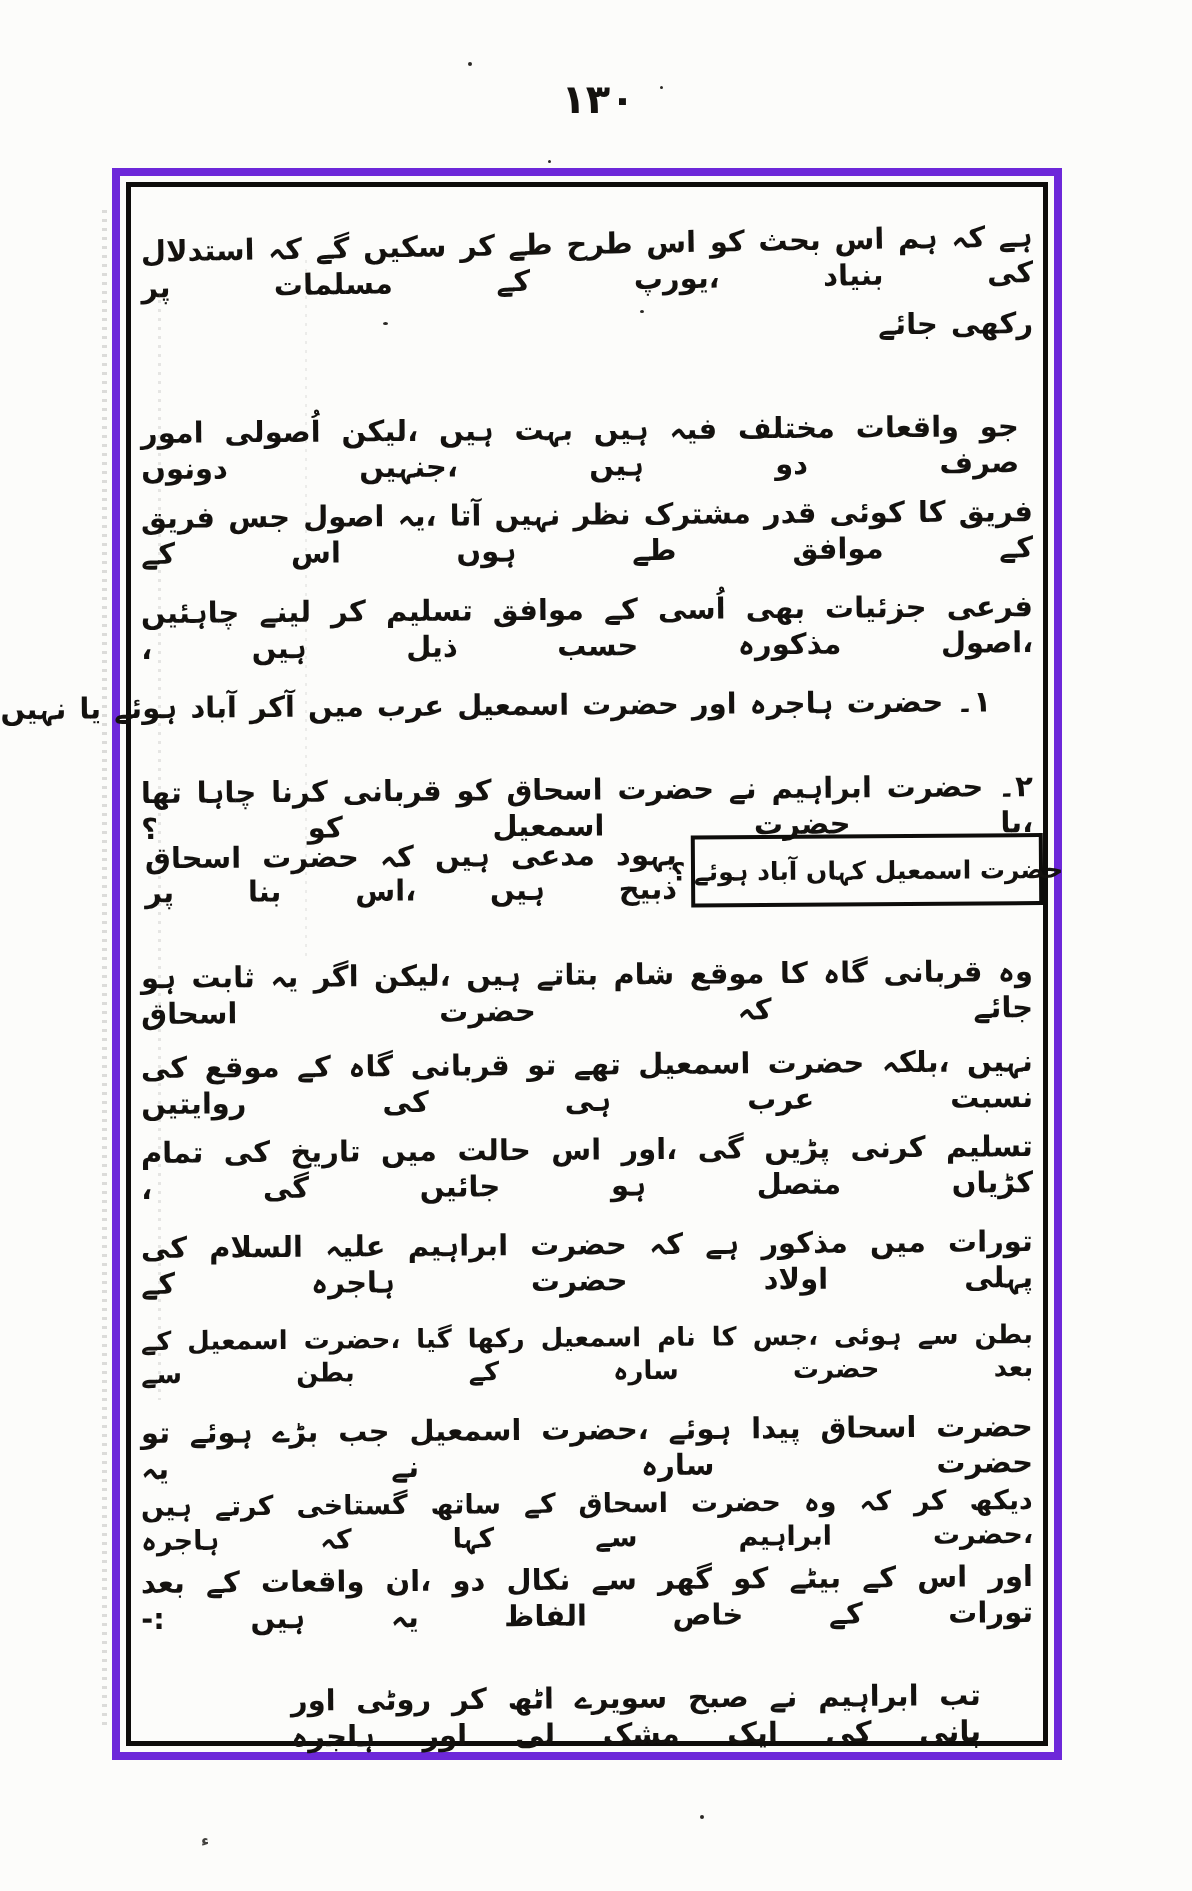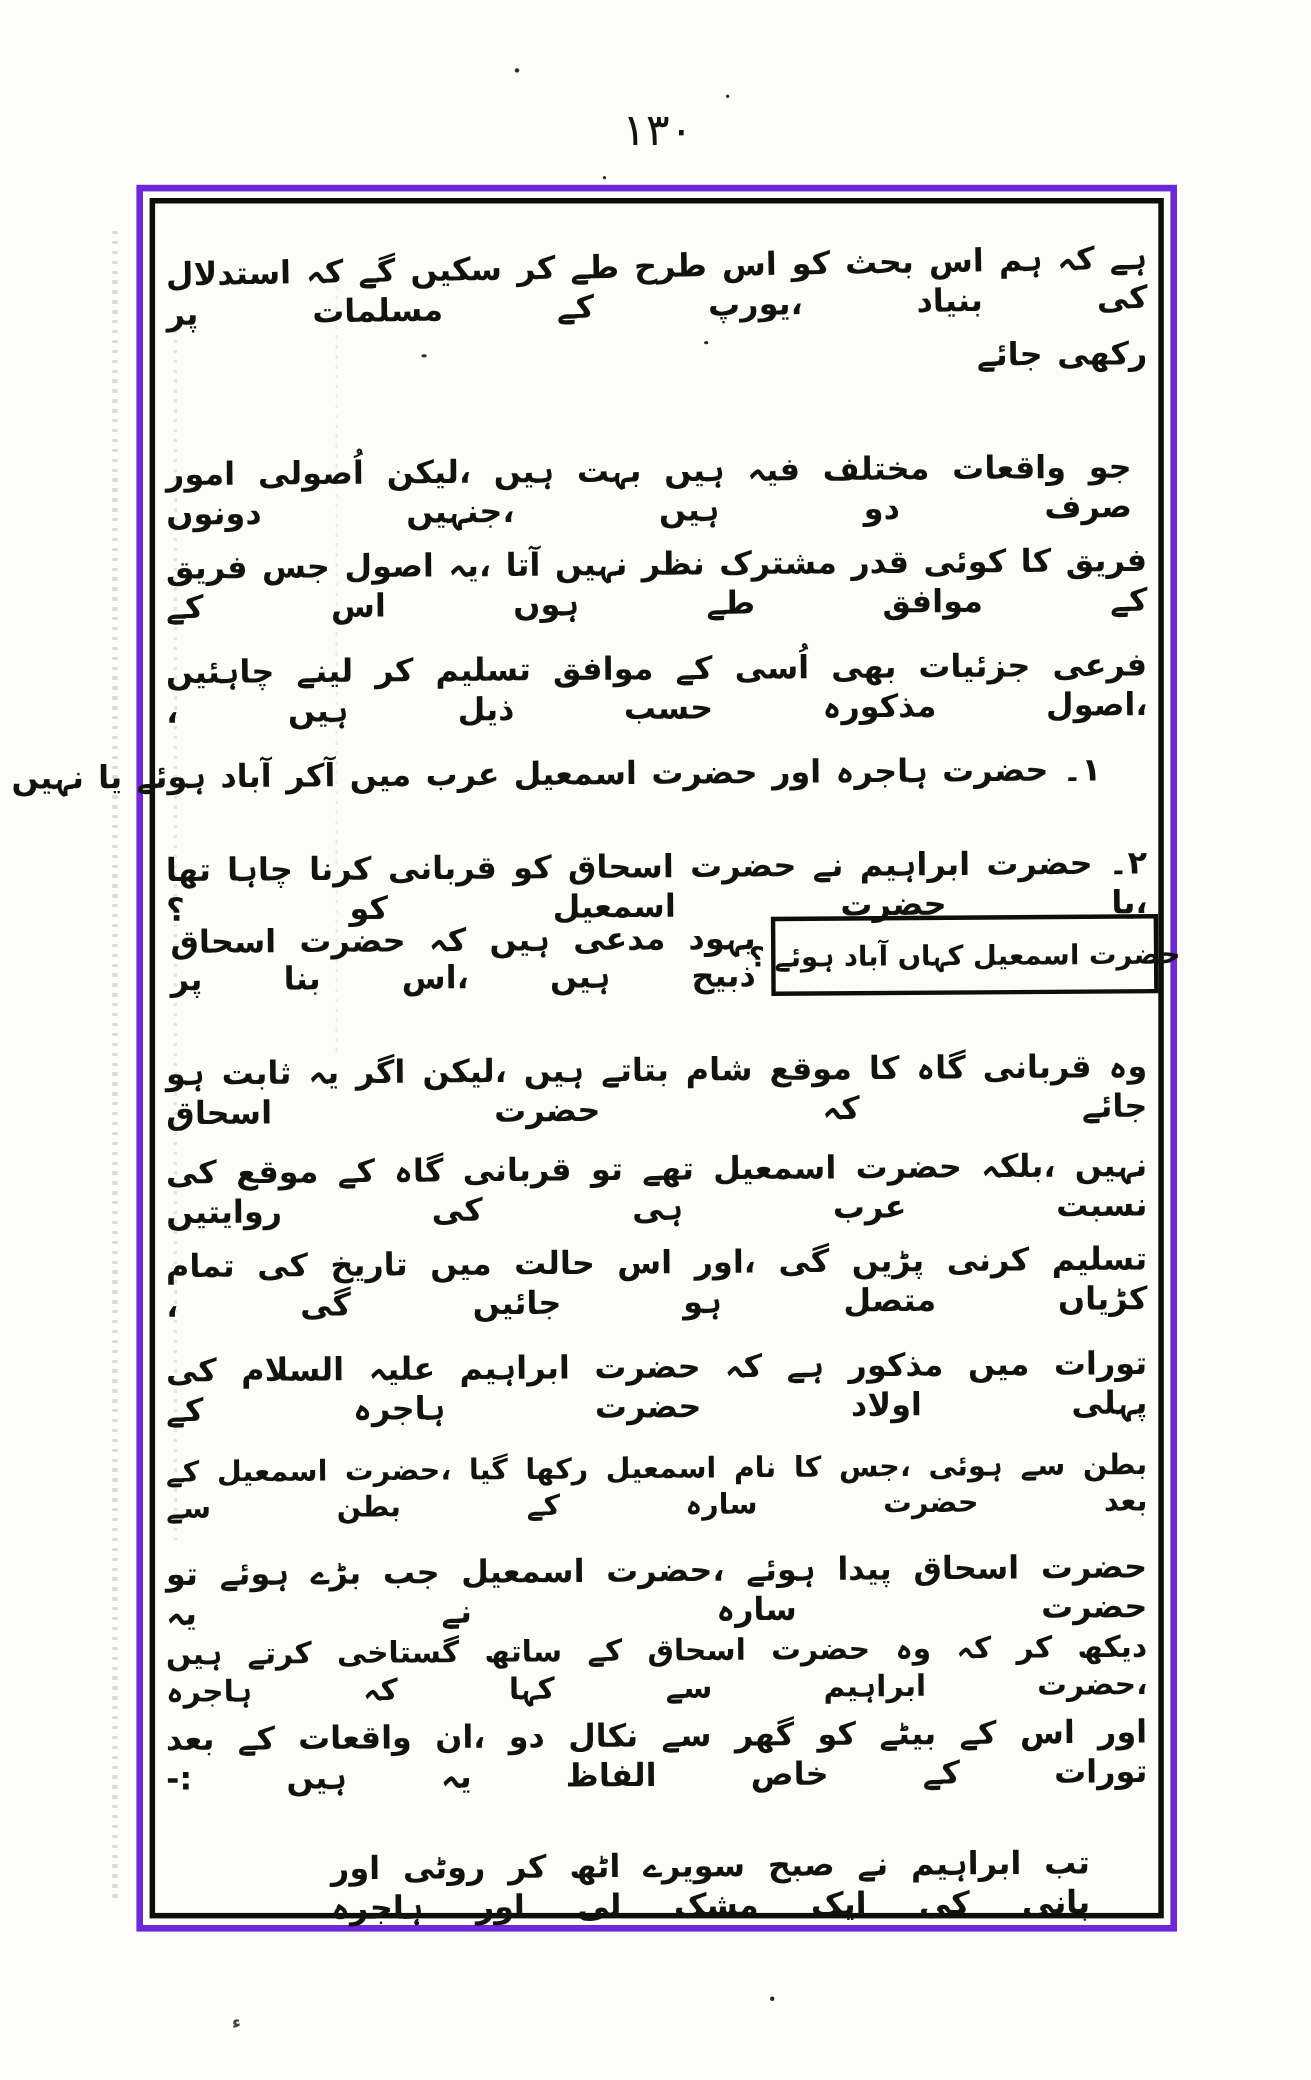--- a/index.html
+++ b/index.html
@@ -8,28 +8,28 @@
     width:1192px;height:1891px;
     background:#fcfcfa;
     overflow:hidden;
     font-family:"DejaVu Sans", sans-serif;
     color:#14120f;
   }
   
   .streak{position:absolute;background:repeating-linear-gradient(to bottom,rgba(20,18,15,.28) 0 3px,rgba(20,18,15,0) 3px 9px);}
   .speck{position:absolute;background:#2a2username;background:#2a2824;border-radius:50%;}
   .page-number{
-    position:absolute;top:96px;left:518px;width:160px;
-    text-align:center;font-size:40px;font-weight:normal;
+    position:absolute;top:76px;left:518px;width:160px;
+    text-align:center;font-size:40px;font-weight:bold;
     direction:rtl;letter-spacing:2px;
   }
   .frame{
-    position:absolute;left:124px;top:168px;
+    position:absolute;left:112px;top:168px;
     width:934px;height:1576px;
-    border:6px solid #6d28d9;
+    border:8px solid #6d28d9;
   }
   .frame-inner{
     position:absolute;inset:6px;
     border:5px solid #0e0d0b;
   }
   .tline{
     position:absolute;left:10px;right:10px;
     direction:rtl;
     font-size:29px;font-weight:bold;line-height:1.25;
     white-space:nowrap;

